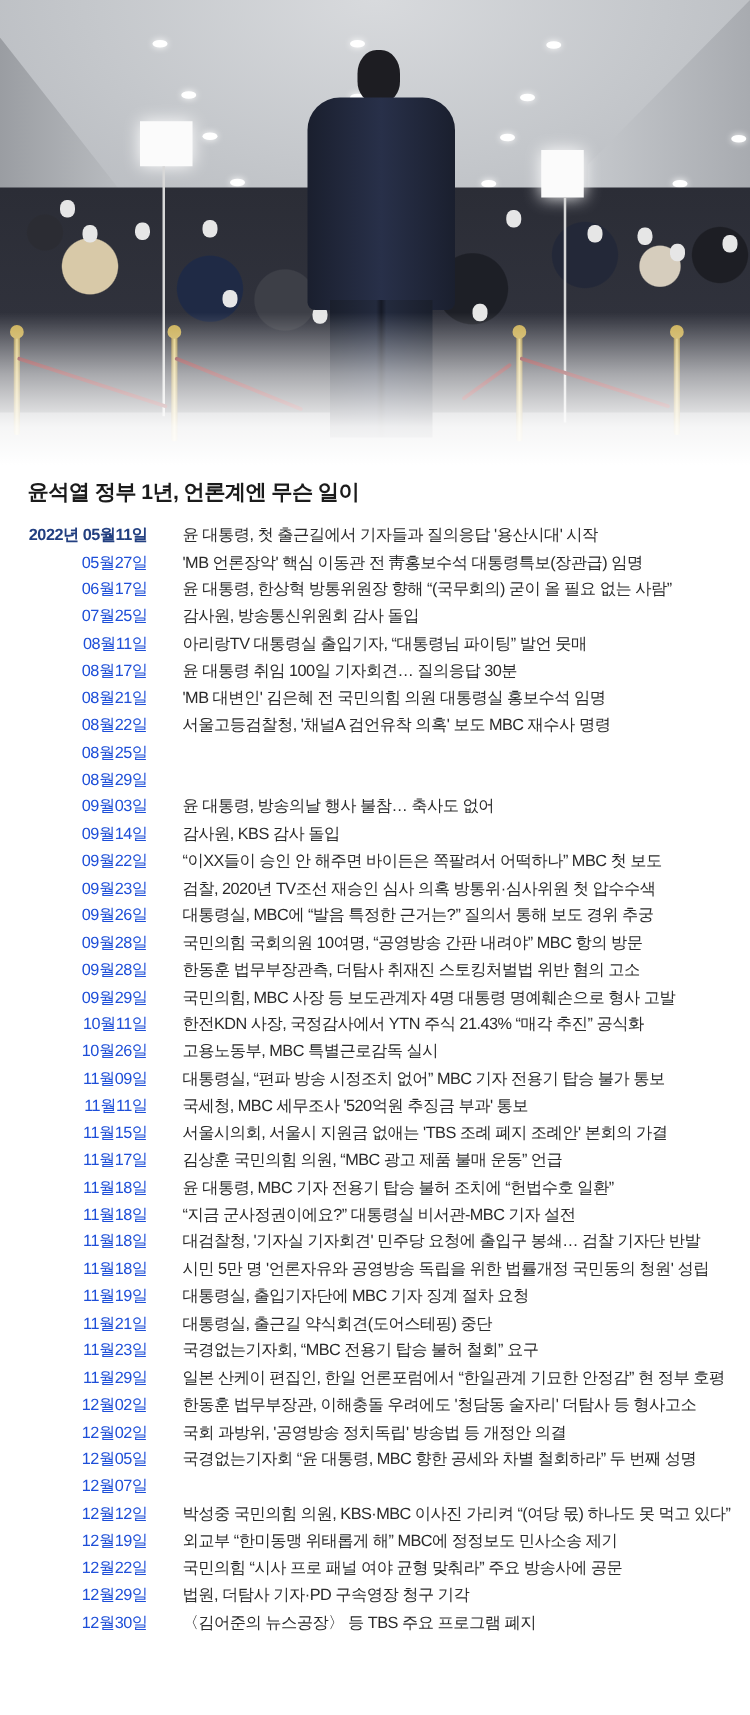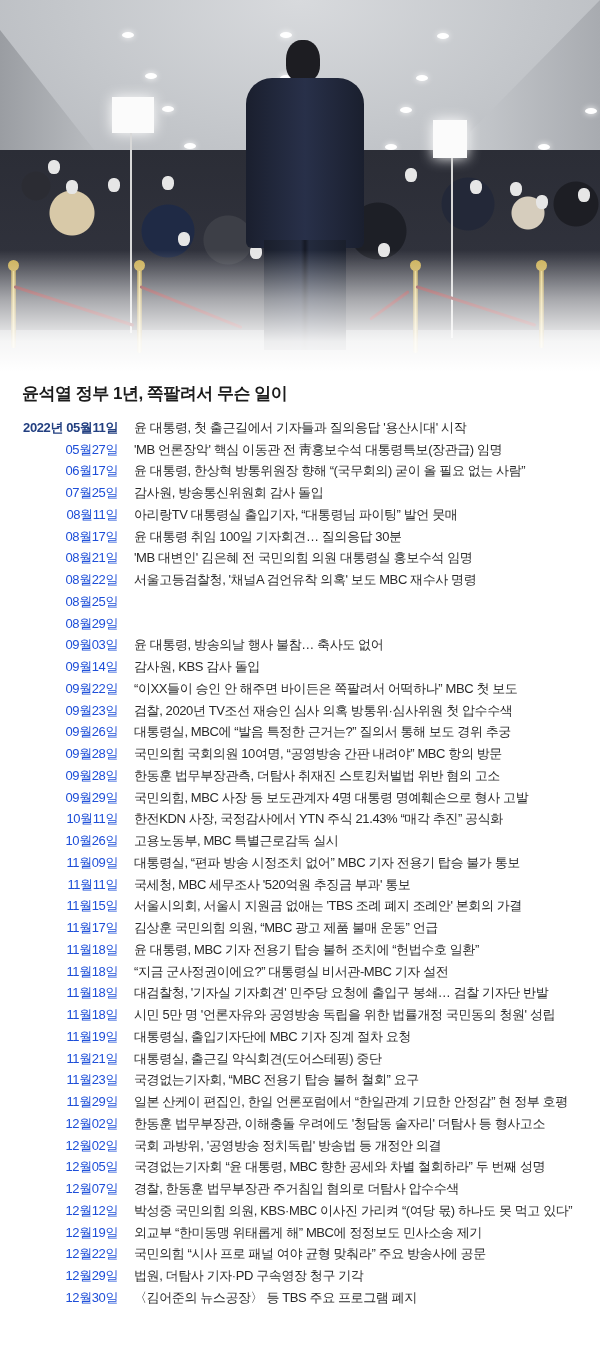--- a/index.html
+++ b/index.html
@@ -45,21 +45,21 @@
       background: linear-gradient(180deg, rgba(255,255,255,0) 0%, rgba(255,255,255,.55) 40%, rgba(255,255,255,.92) 75%, #fff 100%); }
 
     
     .title {
       position: absolute; left: 22px; top: 382px; font-size: 17px; font-weight: bold; color: #1b1b1b; letter-spacing: -0.5px;
     }
     .timeline { position: absolute; left: 0; top: 417px; width: 564px; }
     .row { position: relative; height: 21.76px; display: flex; align-items: center; font-size: 13px; letter-spacing: -0.4px; white-space: nowrap; }
     .date { width: 118px; text-align: right; color: #1d4ed8; flex: none; }
     .date.first { color: #223f80; font-weight: bold; }
-    .event { margin-left: 16px; color: #2a2a2a; }
+    .event { margin-left: 28px; color: #2a2a2a; }
   </style>
 </head>
 <body>
 
 <div class="photo">
   <div class="ceiling"></div>
   <div class="wall-left"></div>
   <div class="wall-right"></div>
   <div class="teal-panel"></div>
 
@@ -106,21 +106,21 @@
   <div class="stanchion" style="left:413px;top:268px;height:85px"></div>
   <div class="stanchion" style="left:539px;top:268px;height:80px"></div>
   <div class="rope" style="left:14px;top:285px;width:126px;transform:rotate(18deg)"></div>
   <div class="rope" style="left:140px;top:285px;width:110px;transform:rotate(22deg)"></div>
   <div class="rope" style="left:370px;top:318px;width:48px;transform:rotate(-36deg)"></div>
   <div class="rope" style="left:416px;top:285px;width:126px;transform:rotate(18deg)"></div>
 
   <div class="fade"></div>
 </div>
 
-<h2 class="title">윤석열 정부 1년, 쪽팔려서 무슨 일이</h2>
+<h2 class="title">윤석열 정부 1년, 언론계엔 무슨 일이</h2>
 
 <div class="timeline" id="timeline">
     <div class="row">
       <span class="date first">2022년 05월11일</span>
       <span class="event">윤 대통령, 첫 출근길에서 기자들과 질의응답 '용산시대' 시작</span>
     </div>
     <div class="row">
       <span class="date">05월27일</span>
       <span class="event">'MB 언론장악' 핵심 이동관 전 靑홍보수석 대통령특보(장관급) 임명</span>
     </div>
@@ -249,21 +249,20 @@
     <div class="row">
       <span class="date">12월02일</span>
       <span class="event">국회 과방위, '공영방송 정치독립' 방송법 등 개정안 의결</span>
     </div>
     <div class="row">
       <span class="date">12월05일</span>
       <span class="event">국경없는기자회 “윤 대통령, MBC 향한 공세와 차별 철회하라” 두 번째 성명</span>
     </div>
     <div class="row">
       <span class="date">12월07일</span>
-      <span class="event">경찰, 한동훈 법무부장관 주거침입 혐의로 더탐사 압수수색</span>
     </div>
     <div class="row">
       <span class="date">12월12일</span>
       <span class="event">박성중 국민의힘 의원, KBS·MBC 이사진 가리켜 “(여당 몫) 하나도 못 먹고 있다”</span>
     </div>
     <div class="row">
       <span class="date">12월19일</span>
       <span class="event">외교부 “한미동맹 위태롭게 해” MBC에 정정보도 민사소송 제기</span>
     </div>
     <div class="row">

